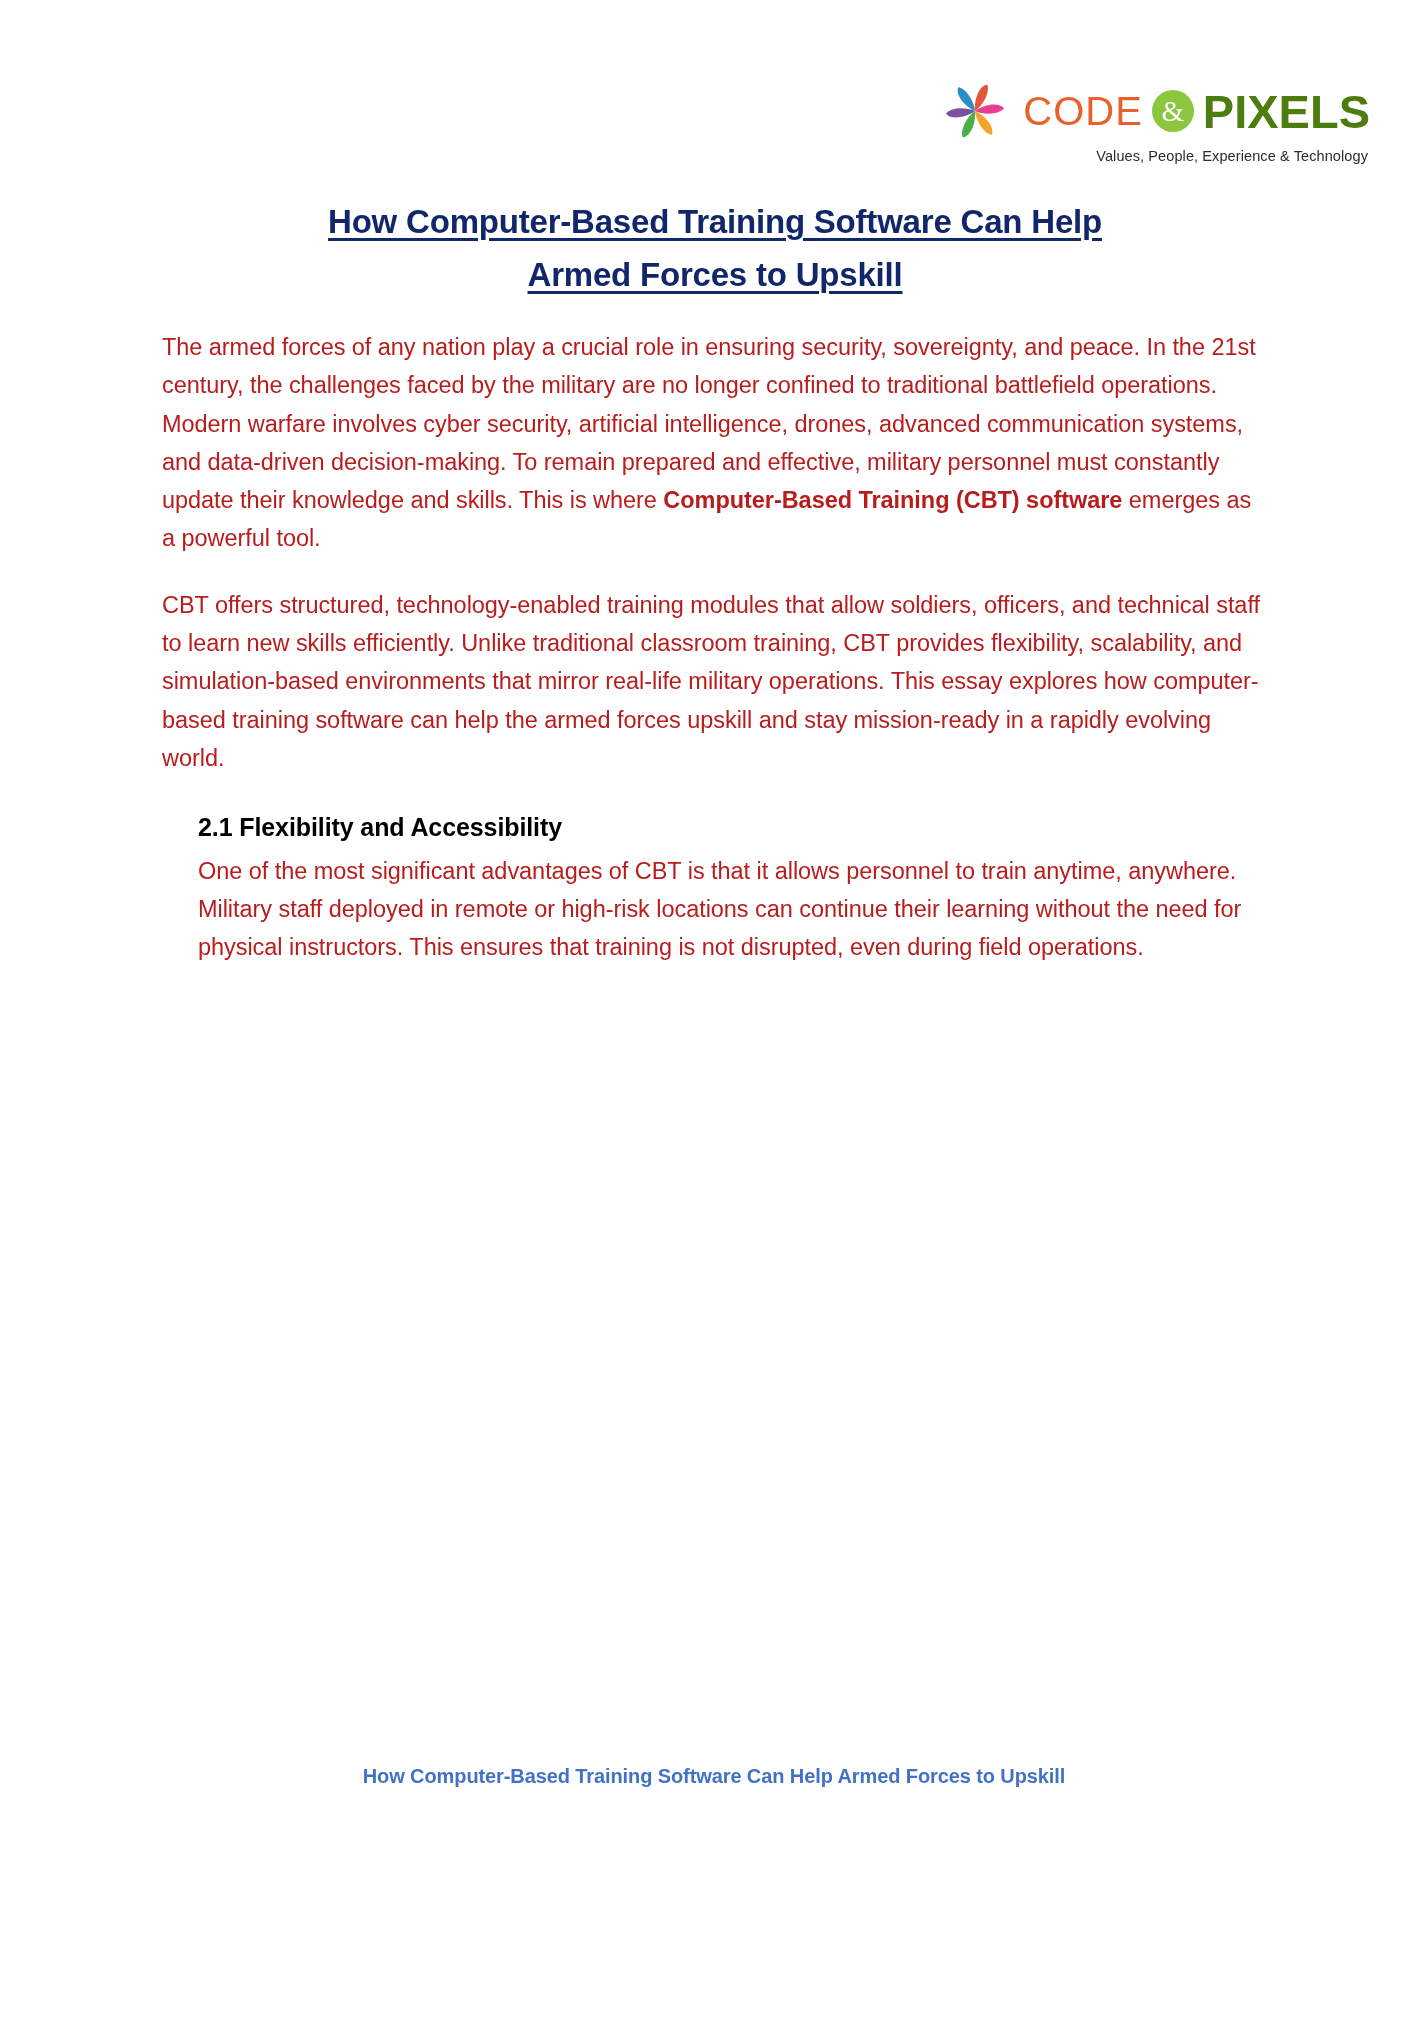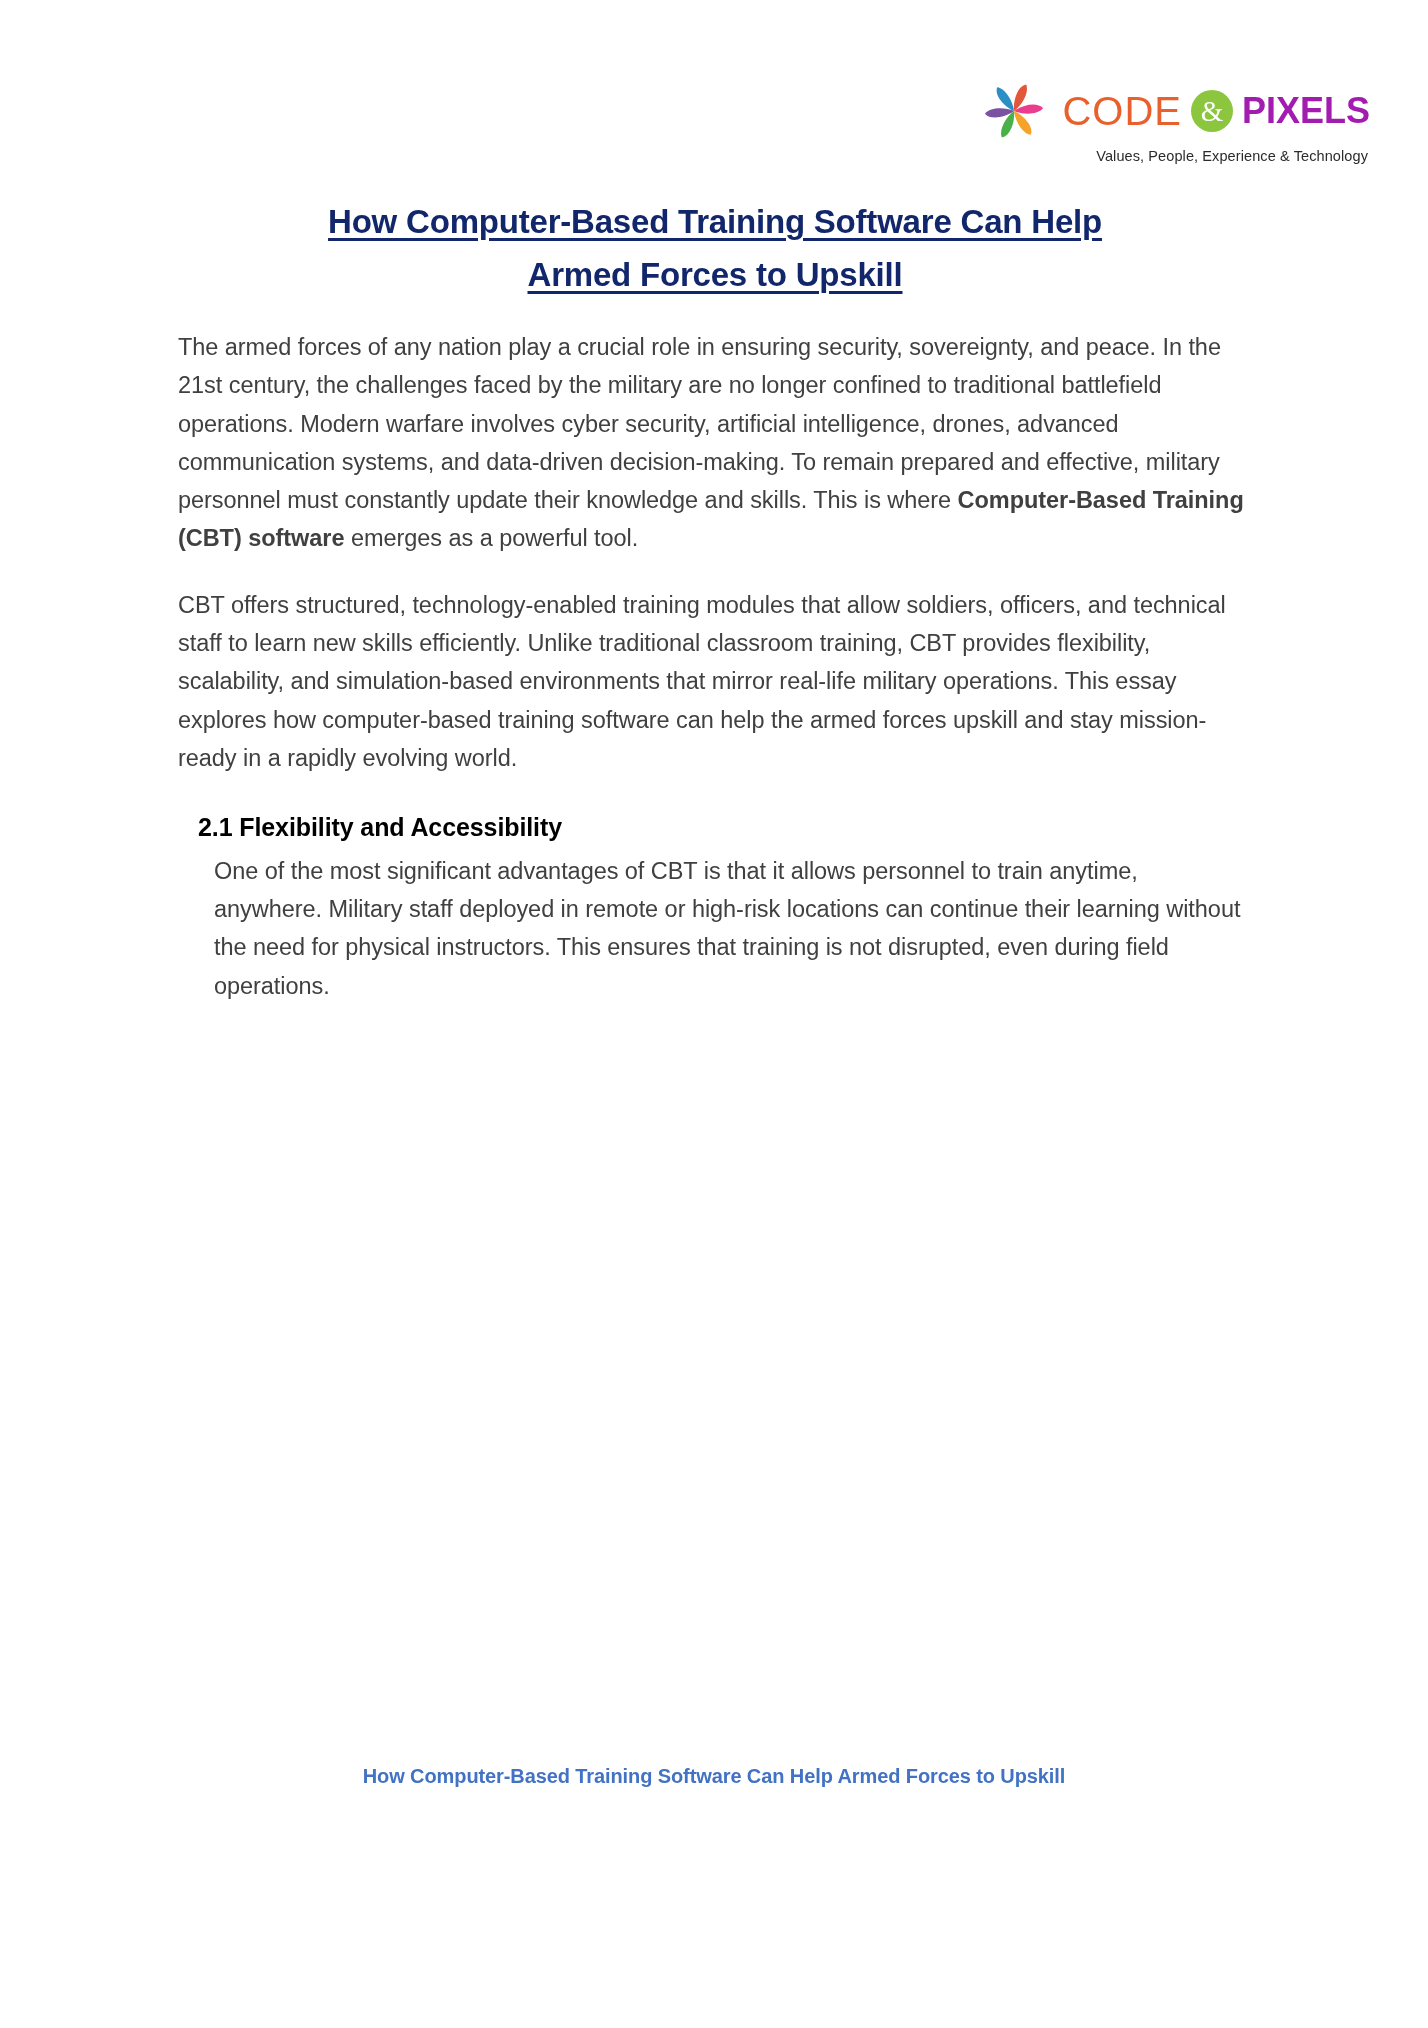--- a/index.html
+++ b/index.html
@@ -60,23 +60,23 @@
     display: flex;
     align-items: center;
     justify-content: center;
     font-size: 29px;
     font-weight: 400;
     line-height: 1;
     font-family: "Liberation Serif", serif;
   }
   .word-pixels {
     font-family: "Liberation Sans", sans-serif;
-    font-size: 36px;
+    font-size: 47px;
     letter-spacing: 0px;
-    color: #a21caf;
+    color: #4d7c0f;
     font-weight: 700;
     line-height: 1;
   }
   .tagline {
     margin-top: 4px;
     font-size: 14.5px;
     color: #2b2b2b;
     letter-spacing: 0.1px;
     font-weight: 400;
     padding-right: 2px;
@@ -113,24 +113,24 @@
     font-size: 34px;
     font-weight: 400;
     line-height: 1.62;
     margin: 0;
     letter-spacing: -0.1px;
   }
   #sec1-heading { margin-top: 86px; }
   #sec2-heading { margin-top: 44px; }
 
   p.body {
-    color: #404040;
+    color: #b91c1c;
     font-size: 23.5px;
     line-height: 1.63;
-    margin: 16px;
+    margin: 0;
     letter-spacing: -0.05px;
   }
   #p1 { margin-top: 26px; }
   #p2 { margin-top: 28px; }
 
   .sub-block {
     margin-left: 36px;
     margin-top: 34px;
   }
   h3.subsection {

